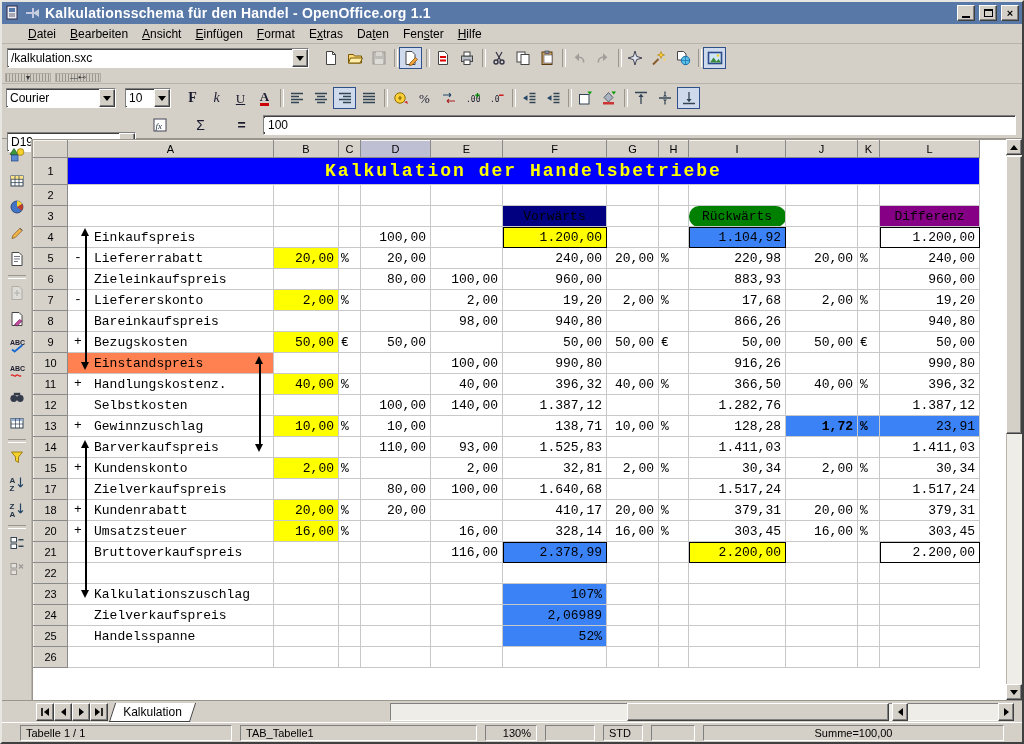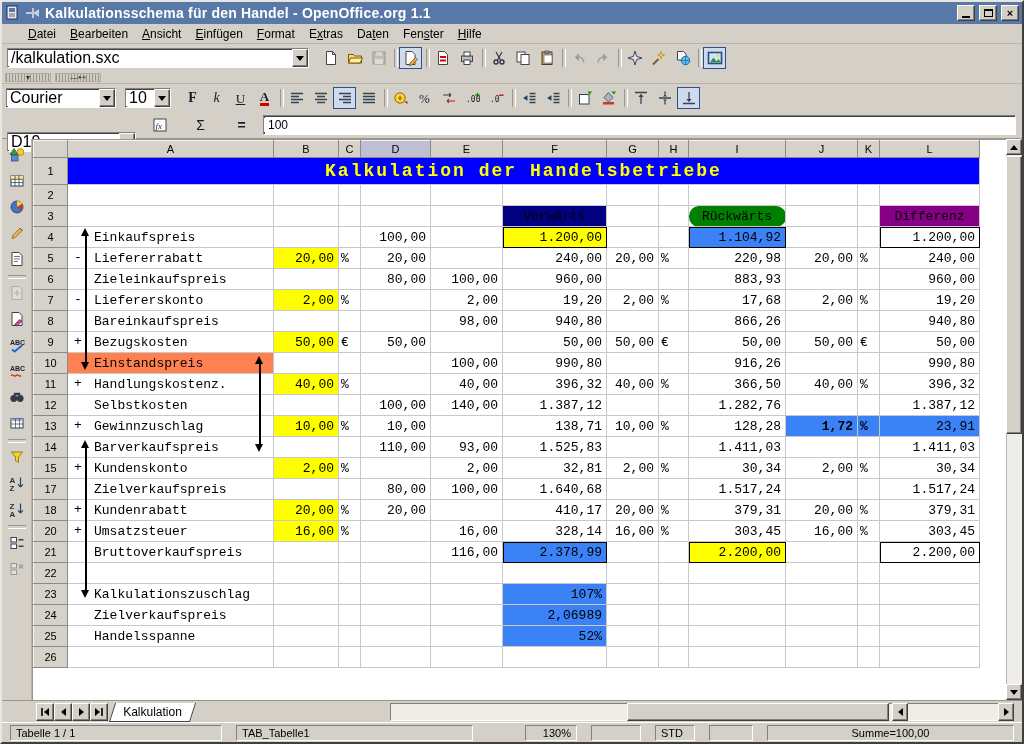--- a/index.html
+++ b/index.html
@@ -27,21 +27,21 @@
   .tbsep{width:7px;height:20px;flex:none;position:relative;}
   .tbsep::after{content:"";position:absolute;left:3px;top:1px;bottom:1px;width:2px;border-left:1px solid #9a968e;border-right:1px solid #fff;}
   .tglyph{font-size:13px;line-height:1;color:#1a1a2e;font-family:"Liberation Serif","DejaVu Serif",serif;}
   .g-bold{font-weight:bold;font-size:14px;}
   .g-italic{font-style:italic;font-size:14px;}
   .g-underline{text-decoration:underline;font-size:13px;}
   .g-font-color{font-weight:bold;font-size:13px;border-bottom:3px solid #c00;}
   .g-sum{font-size:14px;font-family:"Liberation Sans",sans-serif;}
   .g-equals{font-size:14px;font-weight:bold;font-family:"Liberation Sans",sans-serif;}
   .combo{display:flex;align-items:center;height:20px;background:#fff;border:1px solid #808080;border-right-color:#fff;border-bottom-color:#fff;box-shadow:inset 1px 1px 0 #404040;flex:none;}
-  .combo input{border:none;outline:none;height:16px;font-size:16px;padding:0 3px;flex:1;min-width:0;background:#fff;font-family:"Liberation Sans",sans-serif;}
+  .combo input{border:none;outline:none;height:16px;font-size:12px;padding:0 3px;flex:1;min-width:0;background:#fff;font-family:"Liberation Sans",sans-serif;}
   .ddbtn{width:16px;height:18px;background:#d4d0c8;border:1px solid;border-color:#fff #404040 #404040 #fff;box-shadow:inset -1px -1px 0 #808080;display:flex;align-items:center;justify-content:center;flex:none;}
   .ddbtn::after{content:"";border:4px solid transparent;border-top:5px solid #000;margin-top:5px;}
   .sunkfield{background:#fff;border:1px solid #808080;border-right-color:#fff;border-bottom-color:#fff;box-shadow:inset 1px 1px 0 #404040;height:20px;display:flex;align-items:center;}
   .sunkfield input{border:none;outline:none;font-size:12px;padding:0 4px;width:100%;background:#fff;font-family:"Liberation Sans",sans-serif;}
   
   .sheetarea{flex:1;display:flex;min-height:0;}
   .maintoolbar{width:30px;flex:none;display:flex;flex-direction:column;align-items:center;padding-top:3px;gap:1px;border-right:1px solid #b8b4ac;}
   .maintoolbar .tbtn{width:26px;height:25px;}
   .maintoolbar .vsep{height:7px;width:20px;position:relative;flex:none;}
   .maintoolbar .vsep::after{content:"";position:absolute;top:3px;left:1px;right:1px;height:2px;border-top:1px solid #9a968e;border-bottom:1px solid #fff;}
@@ -76,23 +76,23 @@
   .tri-rt{width:0;height:0;border:4px solid transparent;border-left:5px solid #000;margin-left:4px;}
   .vthumb{position:absolute;left:0;width:16px;background:#d4d0c8;border:1px solid;border-color:#fff #404040 #404040 #fff;box-shadow:inset -1px -1px 0 #808080;}
   
   .tabbar{height:22px;flex:none;position:relative;background:#d4d0c8;border-top:1px solid #9a968e;}
   .tabnav{position:absolute;top:2px;width:18px;height:18px;}
   .sheettab{position:absolute;top:2px;height:19px;background:#fff;border:1px solid #404040;border-top:none;display:flex;align-items:center;justify-content:center;font-size:12px;padding:0 10px;transform:skewX(-18deg);}
   .sheettab .tlabel{transform:skewX(18deg);}
   .htrack{position:absolute;top:2px;height:18px;background:#efede8;border:1px solid #808080;border-right-color:#fff;border-bottom-color:#fff;}
   .hthumb{position:absolute;top:2px;height:18px;background:#d4d0c8;border:1px solid;border-color:#fff #404040 #404040 #fff;box-shadow:inset -1px -1px 0 #808080;}
   
-  .statusbar{height:20px;flex:none;display:flex;align-items:center;padding:1px 8px;gap:14px;border-top:1px solid #fff;}
+  .statusbar{height:20px;flex:none;display:flex;align-items:center;padding:1px 18px;gap:8px;border-top:1px solid #fff;}
   .spanel{height:16px;background:#d4d0c8;border:1px solid #808080;border-right-color:#fff;border-bottom-color:#fff;font-size:11px;display:flex;align-items:center;padding:0 5px;white-space:nowrap;overflow:hidden;}
-  .spanel.right{justify-content:flex-end;margin-left:38px;}
+  .spanel.right{justify-content:flex-end;}
   .spanel.center{justify-content:center;}
   svg{display:block;}
 </style>
 </head>
 <body>
 
 <div class="window">
 
   <div class="titlebar">
     <span class="wicon">

